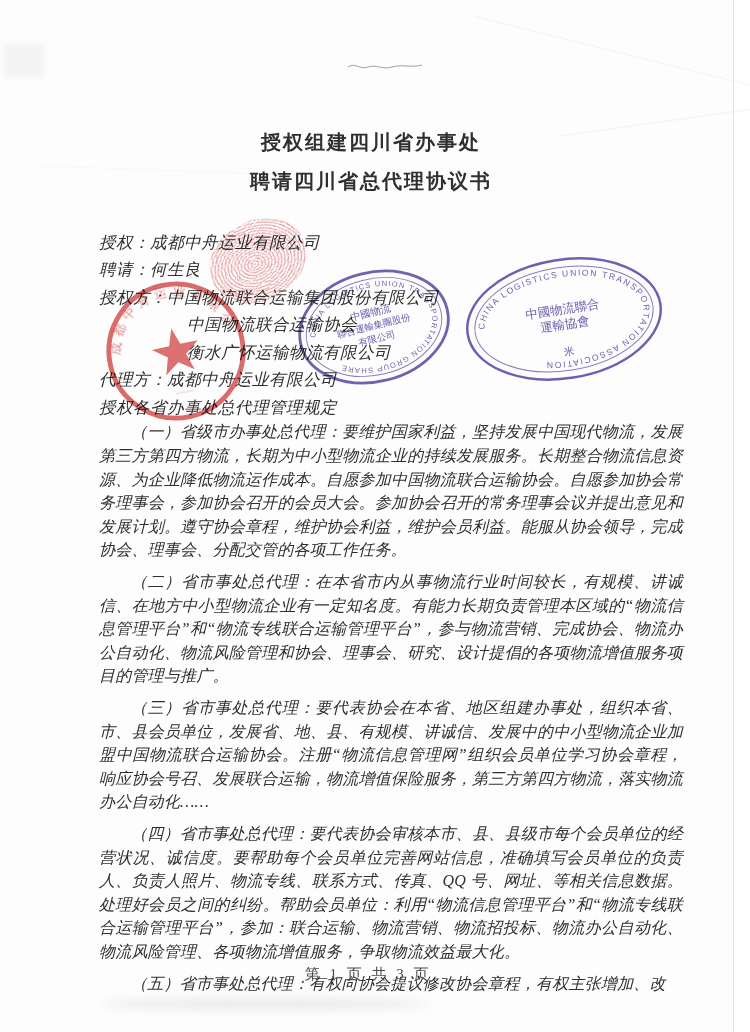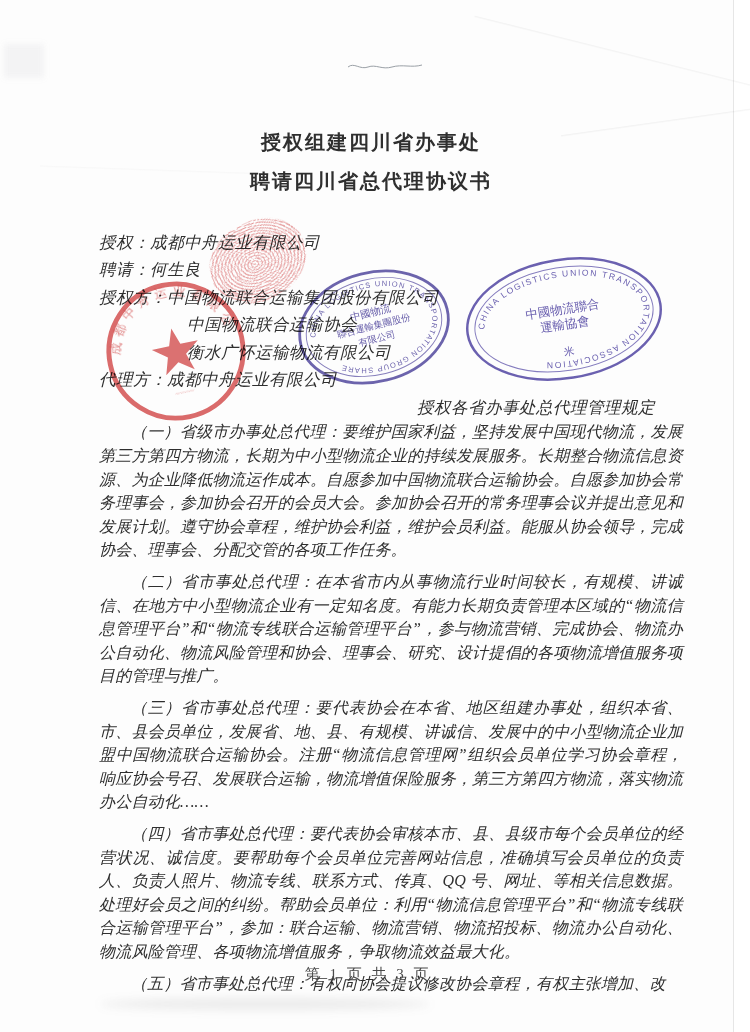--- a/index.html
+++ b/index.html
@@ -19,21 +19,21 @@
     background:rgba(80,80,80,.10);filter:blur(5px);}
   .corner-smudge{position:absolute;left:4px;top:44px;width:40px;height:34px;background:rgba(120,120,125,.07);filter:blur(3px);}
 
   .title-block{position:absolute;left:0;top:132px;width:742px;text-align:center;}
   .title-line{font-size:20px;font-weight:bold;letter-spacing:2px;line-height:1;}
   .title-line + .title-line{margin-top:19px;}
 
   .content{position:absolute;left:99px;top:229px;width:584px;font-style:italic;}
   .info-line{font-size:16.5px;line-height:27.4px;letter-spacing:.5px;white-space:nowrap;}
   .info-line.indent{padding-left:88px;}
-  .section-heading{font-size:16.5px;line-height:24px;margin-top:3px;text-align:right;padding-right:28px;letter-spacing:.5px;}
+  .section-heading{font-size:16.5px;line-height:24px;margin-top:3px;text-align:left;padding-right:28px;letter-spacing:.5px;}
   .para{font-size:16px;line-height:23.6px;text-align:justify;text-indent:2em;margin:0 0 8px 0;letter-spacing:.2px;}
   .para:last-child{margin-bottom:0;}
 
   .footer{position:absolute;left:0;top:965px;width:736px;text-align:center;
     font-size:15px;color:#4a4a4a;letter-spacing:3px;}
 
   .stamp{position:absolute;mix-blend-mode:multiply;pointer-events:none;}
   .fingerprint{
     left:208px;top:221px;width:100px;height:80px;border-radius:50% 46% 52% 48%;
     transform:rotate(-24deg);opacity:.8;filter:blur(.4px);

